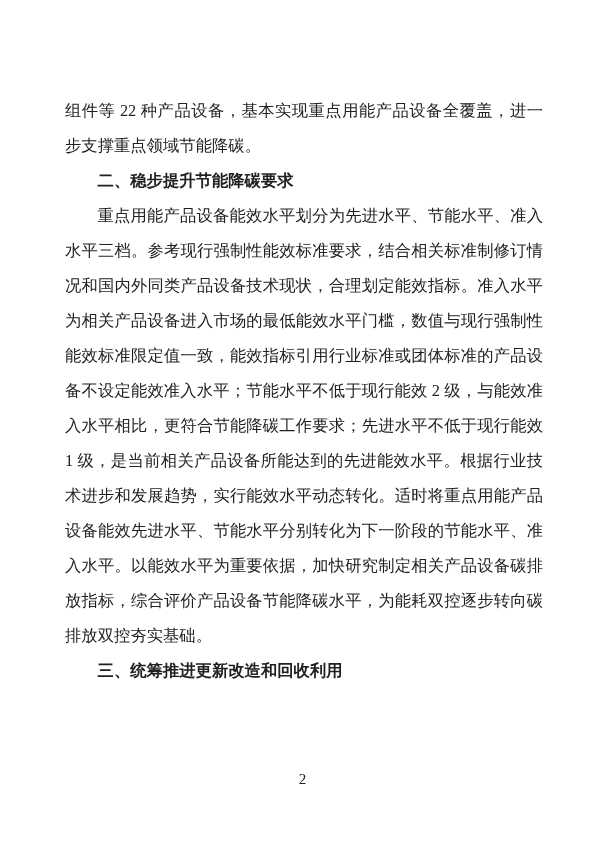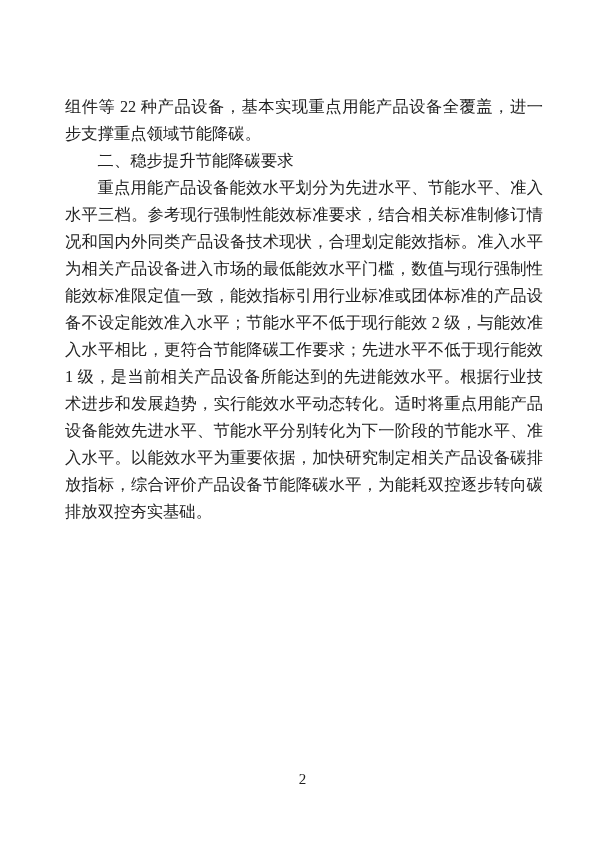--- a/index.html
+++ b/index.html
@@ -22,53 +22,54 @@
     width: 605px;
     height: 857px;
     background: #ffffff;
   }
   .content {
     position: absolute;
     left: 65px;
     top: 93px;
     width: 478px;
     font-size: 16.3px;
-    line-height: 27px;
+    line-height: 35px;
     text-align: justify;
     text-justify: inter-ideograph;
     letter-spacing: 0.05px;
   }
   .content p {
     margin: 0;
     padding: 0;
   }
   .para {
     text-indent: 2em;
   }
   .para-continued {
     text-indent: 0;
   }
   .heading {
     text-indent: 2em;
-    font-weight: 400;
+    font-weight: 700;
   }
   .page-number {
     position: absolute;
     left: 0;
     top: 768px;
     width: 605px;
     text-align: center;
     font-size: 15px;
     line-height: 22px;
     color: #212121;
   }
 </style>
 </head>
 <body>
 
 <div class="page">
   <div class="content">
     <p class="para-continued">组件等 22 种产品设备，基本实现重点用能产品设备全覆盖，进一步支撑重点领域节能降碳。</p>
     <p class="heading">二、稳步提升节能降碳要求</p>
     <p class="para">重点用能产品设备能效水平划分为先进水平、节能水平、准入水平三档。参考现行强制性能效标准要求，结合相关标准制修订情况和国内外同类产品设备技术现状，合理划定能效指标。准入水平为相关产品设备进入市场的最低能效水平门槛，数值与现行强制性能效标准限定值一致，能效指标引用行业标准或团体标准的产品设备不设定能效准入水平；节能水平不低于现行能效 2 级，与能效准入水平相比，更符合节能降碳工作要求；先进水平不低于现行能效 1 级，是当前相关产品设备所能达到的先进能效水平。根据行业技术进步和发展趋势，实行能效水平动态转化。适时将重点用能产品设备能效先进水平、节能水平分别转化为下一阶段的节能水平、准入水平。以能效水平为重要依据，加快研究制定相关产品设备碳排放指标，综合评价产品设备节能降碳水平，为能耗双控逐步转向碳排放双控夯实基础。</p>
+    <p class="heading">三、统筹推进更新改造和回收利用</p>
   </div>
   <div class="page-number">2</div>
 </div>
 
 </body></html>

